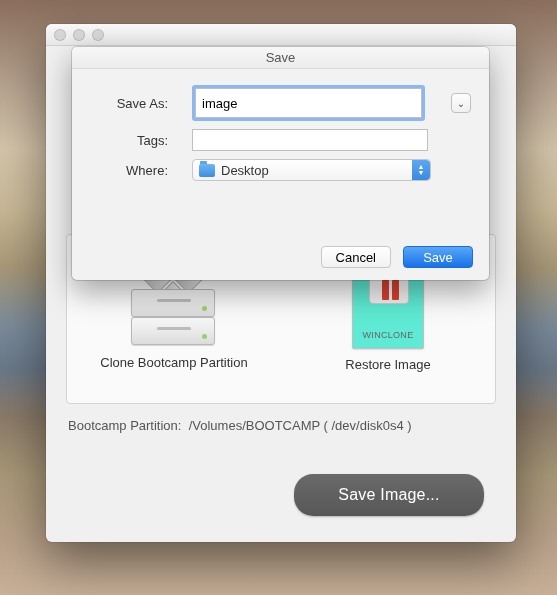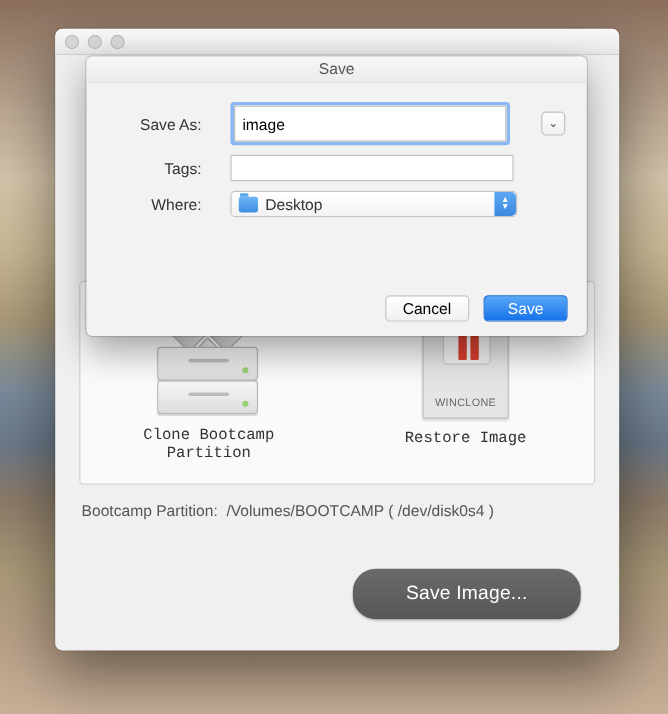--- a/index.html
+++ b/index.html
@@ -59,21 +59,21 @@
     justify-content: space-around;
     align-items: flex-start;
     padding-top: 24px;
   }
   .tile {
     width: 170px;
     text-align: center;
     font-size: 13px;
     color: #333;
   }
-  .tile .cap { margin-top: 8px; font-family: Liberation Mono, monospace; }
+  .tile .cap { margin-top: 8px; }
 
   
   .drive-stack {
     width: 86px; height: 88px;
     margin: 0 auto;
     position: relative;
   }
   .drive {
     width: 84px; height: 28px;
     background: linear-gradient(#f8f8f8,#dcdcdc);
@@ -102,21 +102,21 @@
     position:absolute; right:-8px; top:-6px;
     width:26px;height:26px;border-radius:50%;
     background:#787878; display:flex;align-items:center;justify-content:center;
   }
   .check::after{content:"✓";color:#fff;font-size:16px;font-weight:bold;}
 
   
   .doc-icon {
     width: 72px; height: 90px;
     margin: 0 auto;
-    background: #e5e5e5;
+    background: #5eead4;
     border: 1px solid #c0c0c0;
     border-radius: 2px;
     position: relative;
     box-shadow: 0 1px 2px rgba(0,0,0,0.12);
   }
   .doc-icon::after {
     content:""; position:absolute; top:0; right:0;
     border-top: 14px solid #f0f0f0;
     border-left: 14px solid #e4e4e4;
   }

